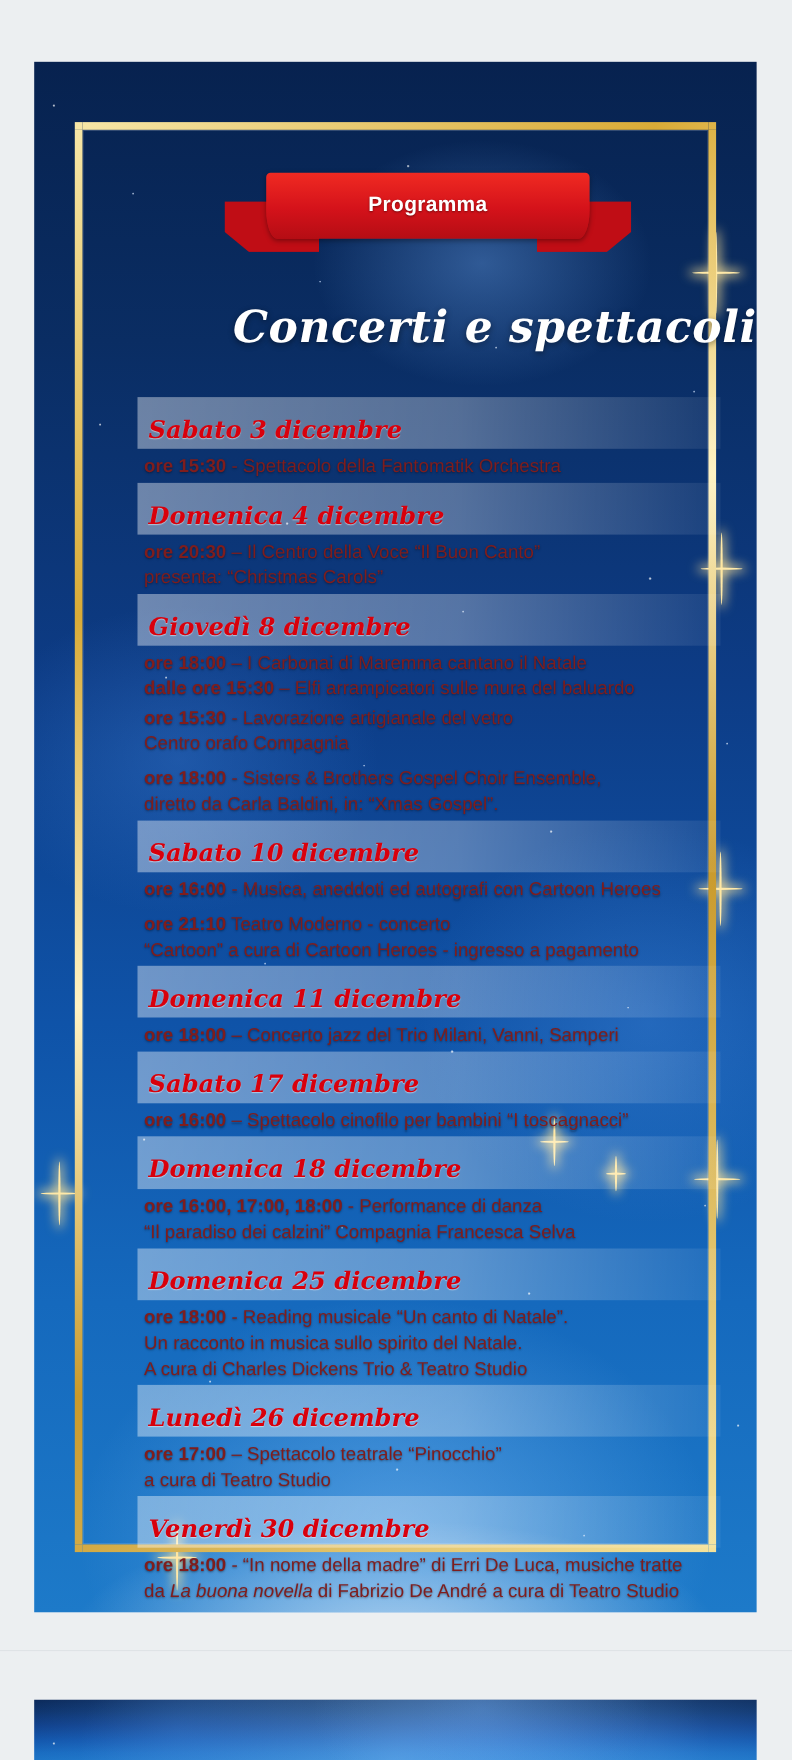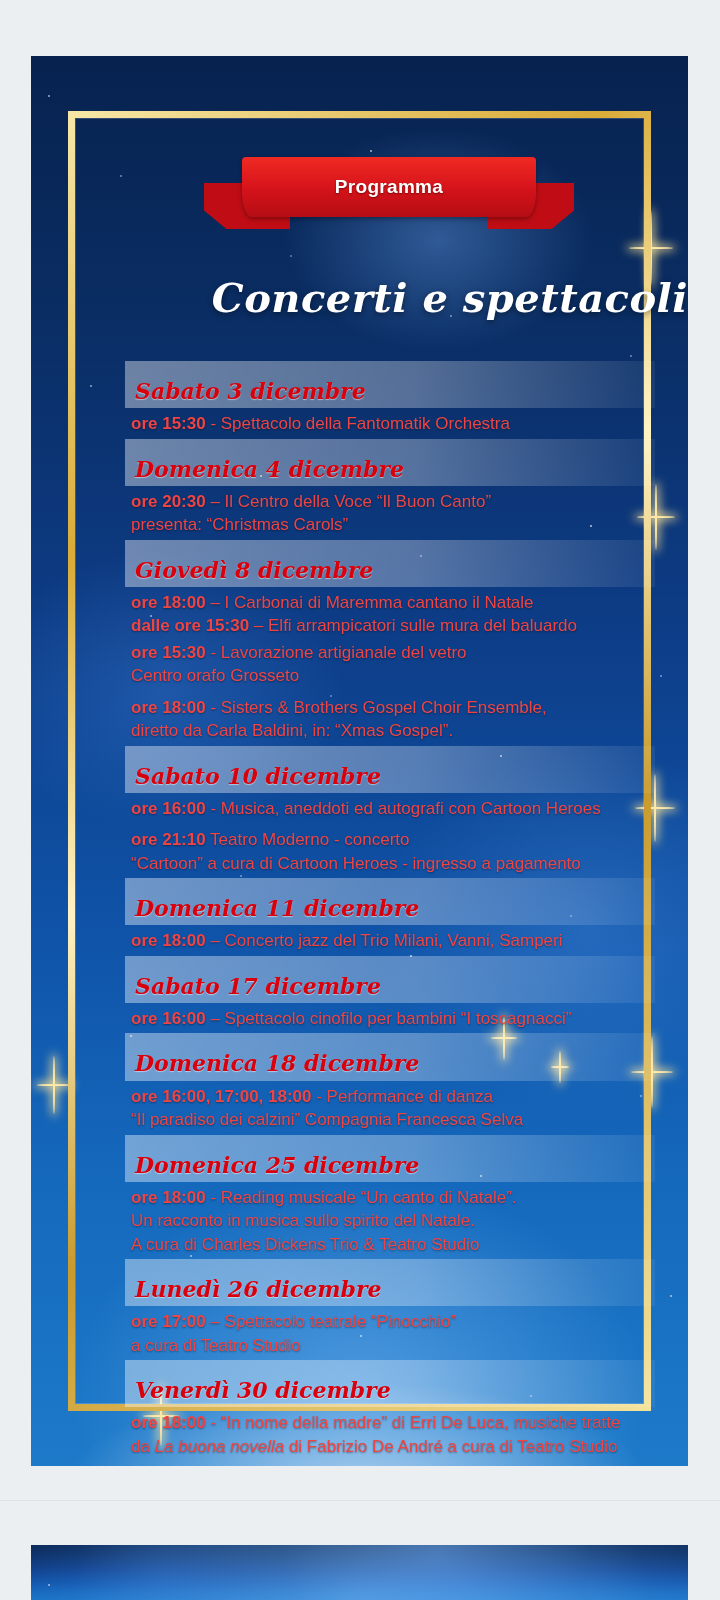--- a/index.html
+++ b/index.html
@@ -150,21 +150,21 @@
     color: #d8000c;
     font-family: "DejaVu Serif", serif;
     font-style: italic;
     font-weight: bold;
     font-size: 22px;
     text-shadow: 0 1px 1px rgba(255,255,255,.5);
     line-height: 1.1;
   }
   .lines { padding: 0 2px 0 6px; }
   .line {
-    color: #ef4444;
+    color: #7f1d1d;
     font-size: 17px;
     line-height: 1.38;
     text-shadow: 0 1px 2px rgba(0,0,0,.4);
     white-space: pre-wrap;
   }
   .line .t { font-weight: bold; }
   .line .it { font-style: italic; }
   .gap { height: 8px; }
 
   
@@ -236,21 +236,21 @@
             <div class="day-name">Giovedì 8 dicembre</div>
           </div>
           <div class="lines">
             <div class="line"><span class="t">ore 18:00</span><span> – I Carbonai di Maremma cantano il Natale</span></div>
             <div class="line"><span class="t">dalle ore 15:30</span><span> – Elfi arrampicatori sulle mura del baluardo</span></div>
           </div>
         </div>
         <div class="entry">
           <div class="lines">
             <div class="line"><span class="t">ore 15:30</span><span> - Lavorazione artigianale del vetro</span></div>
-            <div class="line"><span>Centro orafo Grosseto</span></div>
+            <div class="line"><span>Centro orafo Compagnia</span></div>
             <div class="gap"></div>
             <div class="line"><span class="t">ore 18:00</span><span> - Sisters &amp; Brothers Gospel Choir Ensemble,</span></div>
             <div class="line"><span>diretto da Carla Baldini, in: “Xmas Gospel”.</span></div>
           </div>
         </div>
         <div class="entry">
           <div class="day-bar">
             <div class="day-name">Sabato 10 dicembre</div>
           </div>
           <div class="lines">

